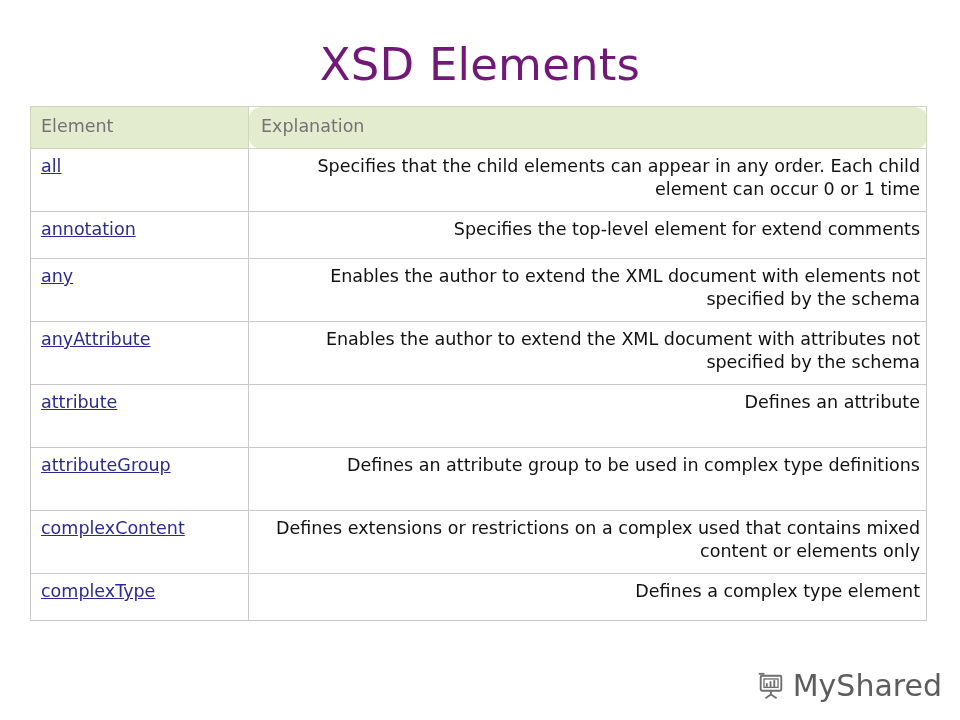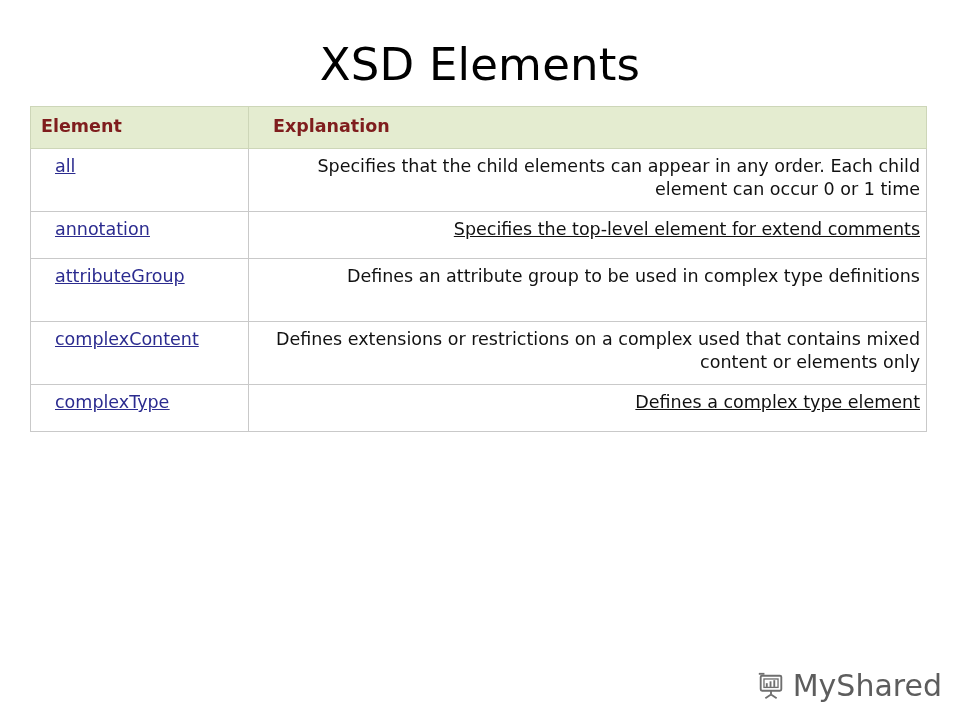--- a/index.html
+++ b/index.html
@@ -24,21 +24,21 @@
 
   .slide-title {
     position: absolute;
     top: 38px;
     left: 0;
     width: 960px;
     text-align: center;
     font-size: 45px;
     line-height: 54px;
     font-weight: 400;
-    color: #000000;
+    color: #701a75;
     letter-spacing: 0.2px;
   }
 
   .xsd-table {
     position: absolute;
     left: 30px;
     top: 106px;
     width: 896px;
     border-collapse: collapse;
     table-layout: fixed;
@@ -56,49 +56,50 @@
     font-size: 17.5px;
     line-height: 23px;
     color: #111111;
     font-weight: 400;
     text-align: left;
   }
 
   .xsd-table thead th {
     background: #e4ecd0;
     border-color: #cdd6b8;
-    font-weight: 700;
+    font-weight: 400;
     padding-top: 8px;
     padding-bottom: 10px;
-    color: #7f1d1d;
+    color: #737373;
   }
 
   .xsd-table thead th.th-explanation {
-    padding-left: 24px;
+    padding-left: 12px;
+    border-radius: 12px;
   }
 
   .xsd-table td.cell-element {
-    padding-left: 24px;
+    padding-left: 10px;
   }
 
   .xsd-table td.cell-explanation {
     padding-left: 12px;
     padding-right: 6px;
     text-align: right;
   }
 
   .element-link {
     color: #2b2b8f;
     text-decoration: underline;
     cursor: pointer;
   }
 
   
   .row-h2 td { height: 46px; }
-  .row-h1 td { height: 30px; text-decoration: underline; }
+  .row-h1 td { height: 30px; }
 
   .watermark {
     position: absolute;
     right: 18px;
     bottom: 18px;
     display: flex;
     align-items: center;
     gap: 7px;
     color: #6f6f6f;
     pointer-events: none;
@@ -137,20 +138,32 @@
     <tbody id="table-body">
         <tr class="row-h2">
           <td class="cell-element"><span class="element-link">all</span></td>
           <td class="cell-explanation">Specifies that the child elements can appear in any order. Each child element can occur 0 or 1 time</td>
         </tr>
         <tr class="row-h1">
           <td class="cell-element"><span class="element-link">annotation</span></td>
           <td class="cell-explanation">Specifies the top-level element for extend comments</td>
         </tr>
         <tr class="row-h2">
+          <td class="cell-element"><span class="element-link">any</span></td>
+          <td class="cell-explanation">Enables the author to extend the XML document with elements not specified by the schema</td>
+        </tr>
+        <tr class="row-h2">
+          <td class="cell-element"><span class="element-link">anyAttribute</span></td>
+          <td class="cell-explanation">Enables the author to extend the XML document with attributes not specified by the schema</td>
+        </tr>
+        <tr class="row-h2">
+          <td class="cell-element"><span class="element-link">attribute</span></td>
+          <td class="cell-explanation">Defines an attribute</td>
+        </tr>
+        <tr class="row-h2">
           <td class="cell-element"><span class="element-link">attributeGroup</span></td>
           <td class="cell-explanation">Defines an attribute group to be used in complex type definitions</td>
         </tr>
         <tr class="row-h2">
           <td class="cell-element"><span class="element-link">complexContent</span></td>
           <td class="cell-explanation">Defines extensions or restrictions on a complex used that contains mixed content or elements only</td>
         </tr>
         <tr class="row-h1">
           <td class="cell-element"><span class="element-link">complexType</span></td>
           <td class="cell-explanation">Defines a complex type element</td>

